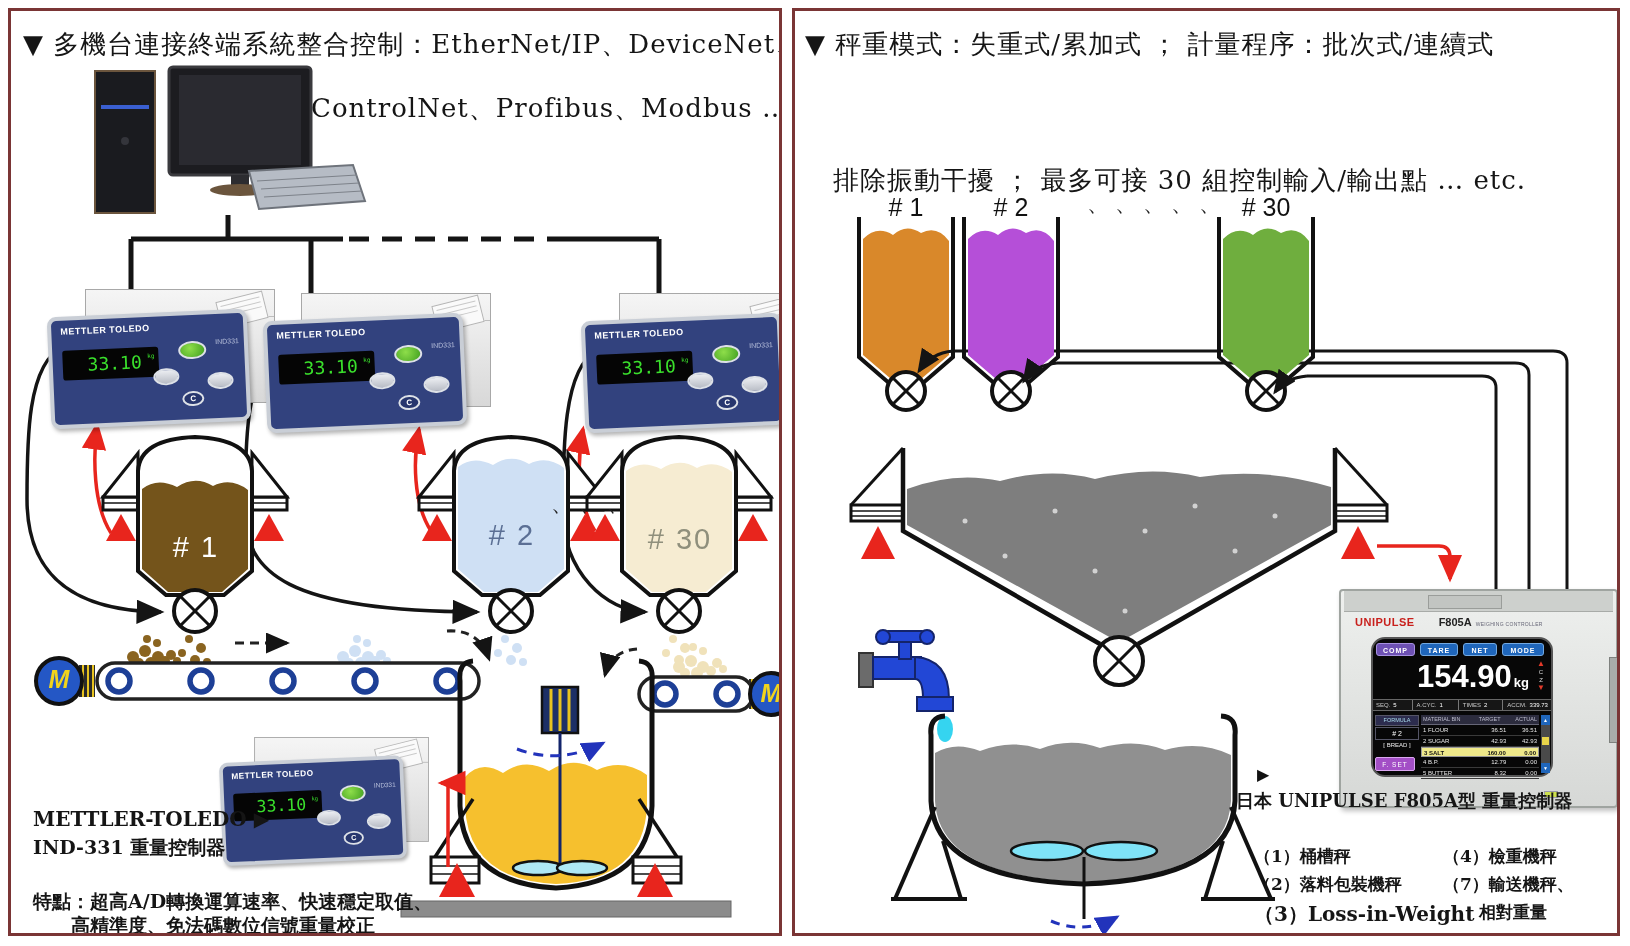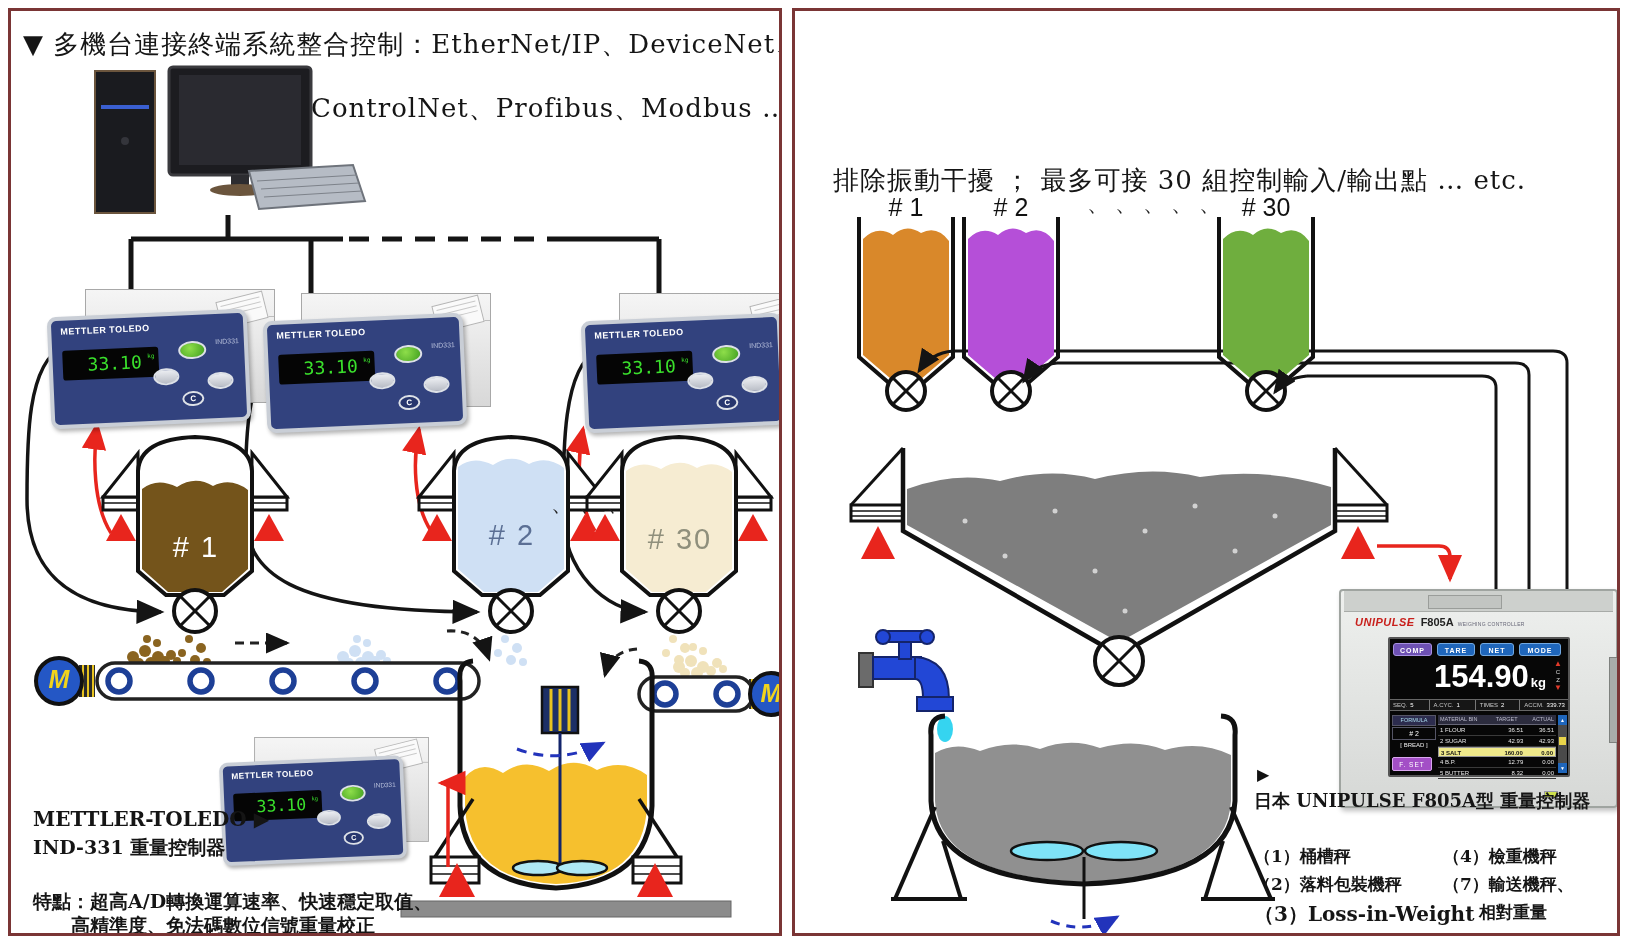--- a/index.html
+++ b/index.html
@@ -42,25 +42,25 @@
   .bt.cb{left:128px;top:76px;width:22px;height:15px;background:#27366e;color:#fff;font-size:8px;
       font-weight:bold;line-height:12px;text-align:center}
   
   #f805{position:absolute;z-index:3;left:544px;top:578px;width:275px;height:215px;
       background:linear-gradient(180deg,#eef0ee,#d6d8d6);border:2px solid #9fa4a0;border-radius:4px;
       box-shadow:2px 3px 5px rgba(0,0,0,.25)}
   #f805 .wing{position:absolute;right:-7px;top:66px;width:12px;height:84px;background:#a9aca9;border:1px solid #7e817e}
   #f805 .lid{position:absolute;left:3px;top:0;right:3px;height:20px;background:#cdd0cd;border-bottom:1px solid #a8aba8}
   #f805 .lid i{position:absolute;left:84px;top:4px;width:72px;height:12px;background:#c2c5c2;border:1px solid #9a9d9a}
   #f805 .logo{position:absolute;left:14px;top:25px;font-size:11px;font-weight:bold;white-space:nowrap}
-  #f805 .lr{color:#c8201c;font-style:italic;letter-spacing:.5px}
-  #f805 .lm{color:#222;margin-left:6px}
+  #f805 .lr{color:#c8201c;letter-spacing:.5px}
+  #f805 .lm{color:#222;margin-left:24px}
   #f805 .ls{color:#667;font-size:5px;margin-left:4px;font-weight:normal;letter-spacing:.3px}
   #f805 .led{position:absolute;right:58px;bottom:8px;width:12px;height:5px;background:#cde04e;border:1px solid #99a}
-  #scr{position:absolute;left:47px;top:46px;width:178px;height:136px;background:#070707;border:2px solid #555;border-radius:2px}
+  #scr{position:absolute;left:30px;top:46px;width:178px;height:136px;background:#070707;border:2px solid #555;border-radius:14px}
   .sbtn{position:absolute;top:4px;height:13px;border-radius:3px;color:#fff;font-size:7px;font-weight:bold;
       text-align:center;line-height:13px;letter-spacing:1px;box-sizing:border-box}
   .sb1{left:3px;width:39px;background:#6e51b4;border:1px solid #a690e0}
   .sb2{left:47px;width:38px;background:#1f66bb;border:1px solid #72a9e2}
   .sb3{left:90px;width:34px;background:#1f66bb;border:1px solid #72a9e2}
   .sb4{left:129px;width:42px;background:#1f66bb;border:1px solid #72a9e2}
   #scr .big{position:absolute;left:2px;top:18px;width:154px;height:40px;color:#fff;font-weight:bold;
       font-size:31px;line-height:40px;text-align:right;white-space:nowrap}
   #scr .big .kg{font-size:13px;margin-left:2px}
   #scr .flags{position:absolute;right:1px;top:21px;width:18px;text-align:center;line-height:8px}
@@ -500,20 +500,21 @@
     <path d="M256,910 Q289,924 322,906" stroke="#2233bb" stroke-width="3" stroke-dasharray="9 7" marker-end="url(#rkl)" fill="none"></path>
     <path d="M140,796 L100,888" stroke="#111" stroke-width="4"></path>
     <path d="M148,830 L166,888" stroke="#111" stroke-width="4"></path>
     <line x1="96" y1="888" x2="172" y2="888" stroke="#111" stroke-width="4"></line>
     <path d="M436,796 L476,888" stroke="#111" stroke-width="4"></path>
     <path d="M428,830 L410,888" stroke="#111" stroke-width="4"></path>
     <line x1="406" y1="888" x2="480" y2="888" stroke="#111" stroke-width="4"></line>
   </g>
 </svg>
 
+  <div class="ttl" style="left:10px;top:16px">▼ 秤重模式：失重式/累加式 ； 計量程序：批次式/連續式</div>
   <div class="ttl" style="left:38px;top:152px">排除振動干擾 ； 最多可接 30 組控制輸入/輸出點 … etc.</div>
 
   <div class="blbl" style="left:65px;top:182px"># 1</div>
   <div class="blbl" style="left:170px;top:182px"># 2</div>
   <div class="blbl" style="left:425px;top:182px"># 30</div>
   <div class="dots" style="left:292px;top:178px">、、、、、</div>
 
   <div id="f805">
     <div class="wing"></div>
     <div class="lid">
@@ -581,20 +582,20 @@
       <div class="sbar">
         <div class="su">▲</div>
         <div class="sth"></div>
         <div class="sd">▼</div>
       </div>
     </div>
     <div class="led"></div>
   </div>
 
   <div class="ptr" style="left:462px;top:754px">▶</div>
-  <div class="cap" style="left:459px;top:778px;font-size:18px">日本 UNIPULSE F805A型 重量控制器</div>
+  <div class="cap" style="left:441px;top:778px;font-size:18px">日本 UNIPULSE F805A型 重量控制器</div>
   <div class="cap" style="left:459px;top:834px;font-size:17px">（1）桶槽秤</div>
   <div class="cap" style="left:459px;top:862px;font-size:17px">（2）落料包裝機秤</div>
   <div class="cap" style="left:459px;top:890px;font-size:20px">（3）Loss-in-Weight</div>
   <div class="cap" style="left:648px;top:834px;font-size:17px">（4）檢重機秤</div>
   <div class="cap" style="left:648px;top:862px;font-size:17px">（7）輸送機秤、</div>
   <div class="cap" style="left:684px;top:890px;font-size:17px">相對重量</div>
 </div>
 
 </body></html>

